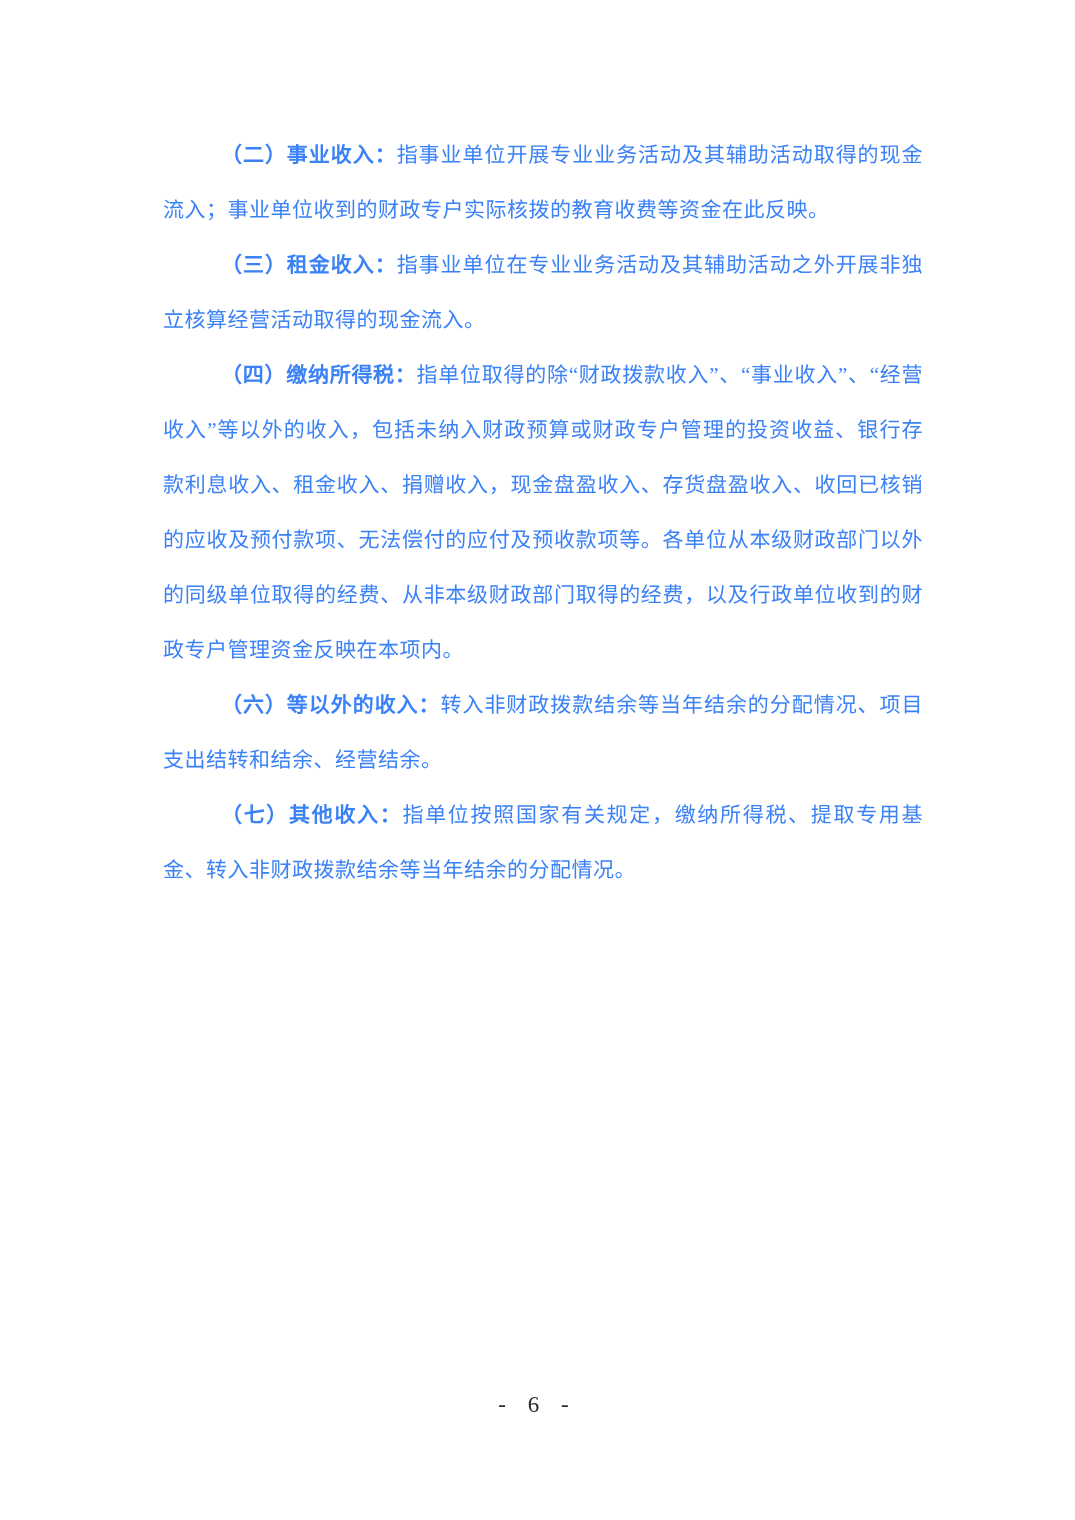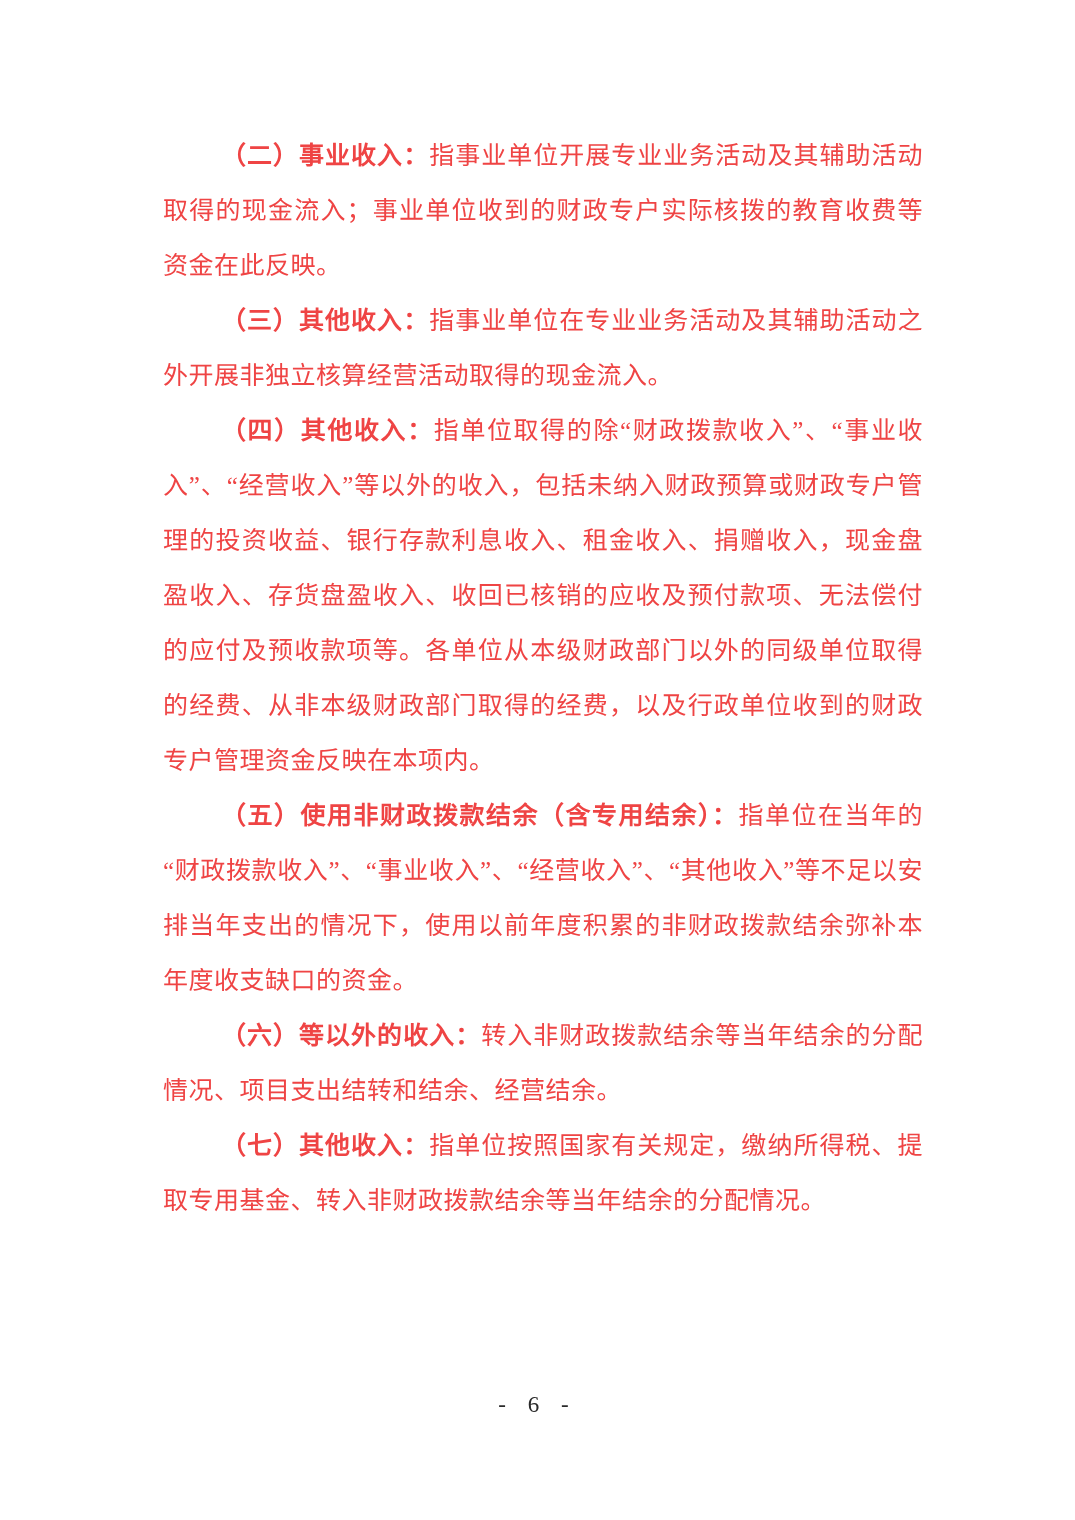--- a/index.html
+++ b/index.html
@@ -17,26 +17,26 @@
     font-family: "Liberation Serif", "DejaVu Serif", serif;
     color: #1c1c1c;
   }
   .content {
     position: absolute;
     left: 163px;
     top: 128px;
     width: 760px;
   }
   .para {
-    font-size: 25px;
+    font-size: 21px;
     line-height: 55px;
     text-align: justify;
     text-justify: inter-ideograph;
     text-indent: 58px;
-    color: #ef4444;
+    color: #3b82f6;
     letter-spacing: 0.5px;
   }
   .lead {
     font-weight: bold;
   }
   .page-footer {
     position: absolute;
     left: 0;
     right: 0;
     top: 1392px;
@@ -48,22 +48,21 @@
     letter-spacing: 8px;
     font-family: "Liberation Serif", "DejaVu Serif", serif;
   }
 </style>
 </head>
 <body>
 
 <div class="page">
   <main class="content">
     <p class="para"><strong class="lead">（二）事业收入：</strong><span class="body-text">指事业单位开展专业业务活动及其辅助活动取得的现金流入；事业单位收到的财政专户实际核拨的教育收费等资金在此反映。</span></p>
-    <p class="para"><strong class="lead">（三）其他收入：</strong><span class="body-text">指事业单位在专业业务活动及其辅助活动之外开展非独立核算经营活动取得的现金流入。</span></p>
-    <p class="para"><strong class="lead">（四）其他收入：</strong><span class="body-text">指单位取得的除“财政拨款收入”、“事业收入”、“经营收入”等以外的收入，包括未纳入财政预算或财政专户管理的投资收益、银行存款利息收入、租金收入、捐赠收入，现金盘盈收入、存货盘盈收入、收回已核销的应收及预付款项、无法偿付的应付及预收款项等。各单位从本级财政部门以外的同级单位取得的经费、从非本级财政部门取得的经费，以及行政单位收到的财政专户管理资金反映在本项内。</span></p>
-    <p class="para"><strong class="lead">（五）使用非财政拨款结余（含专用结余）：</strong><span class="body-text">指单位在当年的“财政拨款收入”、“事业收入”、“经营收入”、“其他收入”等不足以安排当年支出的情况下，使用以前年度积累的非财政拨款结余弥补本年度收支缺口的资金。</span></p>
+    <p class="para"><strong class="lead">（三）租金收入：</strong><span class="body-text">指事业单位在专业业务活动及其辅助活动之外开展非独立核算经营活动取得的现金流入。</span></p>
+    <p class="para"><strong class="lead">（四）缴纳所得税：</strong><span class="body-text">指单位取得的除“财政拨款收入”、“事业收入”、“经营收入”等以外的收入，包括未纳入财政预算或财政专户管理的投资收益、银行存款利息收入、租金收入、捐赠收入，现金盘盈收入、存货盘盈收入、收回已核销的应收及预付款项、无法偿付的应付及预收款项等。各单位从本级财政部门以外的同级单位取得的经费、从非本级财政部门取得的经费，以及行政单位收到的财政专户管理资金反映在本项内。</span></p>
     <p class="para"><strong class="lead">（六）等以外的收入：</strong><span class="body-text">转入非财政拨款结余等当年结余的分配情况、项目支出结转和结余、经营结余。</span></p>
     <p class="para"><strong class="lead">（七）其他收入：</strong><span class="body-text">指单位按照国家有关规定，缴纳所得税、提取专用基金、转入非财政拨款结余等当年结余的分配情况。</span></p>
   </main>
   <footer class="page-footer">
     <span class="page-number">- 6 -</span>
   </footer>
 </div>
 
 </body></html>

